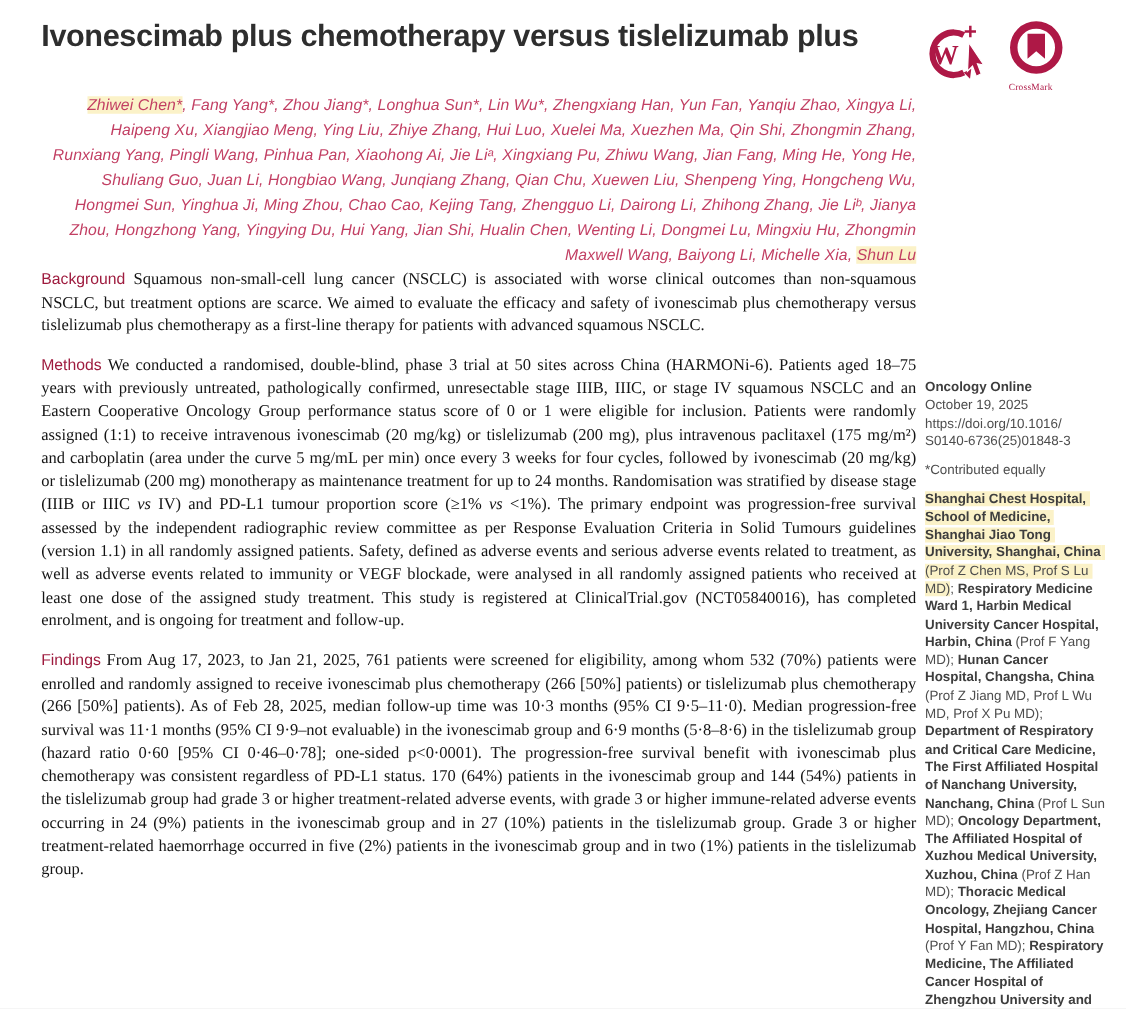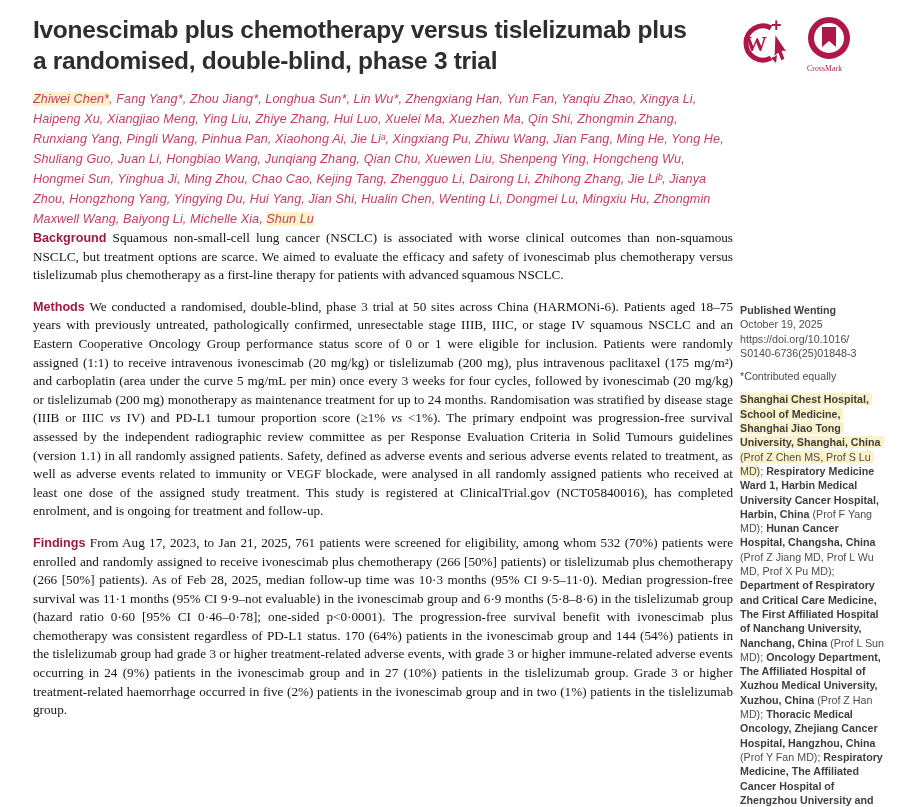--- a/index.html
+++ b/index.html
@@ -6,34 +6,34 @@
   .page{
     position:relative;width:901px;height:807px;background:#ffffff;
     overflow:hidden;font-family:"Liberation Sans",sans-serif;
   }
   .main-col{position:absolute;left:33px;top:14px;width:700px;}
   .article-title{
     margin:0;font-family:"Liberation Sans",sans-serif;font-weight:700;
     font-size:24.5px;line-height:31px;color:#2e2e2e;letter-spacing:-0.3px;
   }
   .authors{
-    margin-top:13px;font-size:12.6px;line-height:20px;font-style:italic;
-    color:#c23f63;letter-spacing:0.1px;
+    margin-top:29px;font-size:12.6px;line-height:20px;font-style:italic;
+    color:#c23f63;letter-spacing:0.1px;text-align:right;
   }
   .summary-heading{
     margin:14px 0 2px 0;font-size:15.5px;font-weight:700;color:#9e1b3e;
     font-family:"Liberation Sans",sans-serif;
   }
   .para{
     margin:0 0 13px 0;font-family:"Liberation Serif",serif;
     font-size:13.2px;line-height:18.6px;color:#141414;
     text-align:justify;
   }
   .para .lbl{
-    font-family:"Liberation Sans",sans-serif;font-weight:700;color:#9e1b3e;
+    font-family:"Liberation Sans",sans-serif;font-weight:400;color:#9e1b3e;
     font-size:12.6px;
   }
   .side-col{
     position:absolute;left:740px;top:303px;width:145px;
     font-size:10.7px;line-height:14.3px;color:#4d4d4d;
   }
   .side-block{margin-bottom:9px;}
   .side-col .b,.b{font-weight:700;color:#3e3e3e;}
   .hl{background:#fbf2c8;}
   .i{font-style:italic;}
@@ -48,34 +48,33 @@
   .seg{white-space:pre-wrap;}
 </style>
 </head>
 <body>
 
 <div class="page">
 
   <div class="main-col">
     <h1 class="article-title">
       <div>Ivonescimab plus chemotherapy versus tislelizumab plus</div>
-      <div>a randomised, double-blind, phase 3 trial</div>
     </h1>
 
     <div class="authors"><span class="seg hl">Zhiwei Chen*</span><span class="seg">, Fang Yang*, Zhou Jiang*, Longhua Sun*, Lin Wu*, Zhengxiang Han, Yun Fan, Yanqiu Zhao, Xingya Li, Haipeng Xu, Xiangjiao Meng, Ying Liu, Zhiye Zhang, Hui Luo, Xuelei Ma, Xuezhen Ma, Qin Shi, Zhongmin Zhang, Runxiang Yang, Pingli Wang, Pinhua Pan, Xiaohong Ai, Jie Liᵃ, Xingxiang Pu, Zhiwu Wang, Jian Fang, Ming He, Yong He, Shuliang Guo, Juan Li, Hongbiao Wang, Junqiang Zhang, Qian Chu, Xuewen Liu, Shenpeng Ying, Hongcheng Wu, Hongmei Sun, Yinghua Ji, Ming Zhou, Chao Cao, Kejing Tang, Zhengguo Li, Dairong Li, Zhihong Zhang, Jie Liᵇ, Jianya Zhou, Hongzhong Yang, Yingying Du, Hui Yang, Jian Shi, Hualin Chen, Wenting Li, Dongmei Lu, Mingxiu Hu, Zhongmin Maxwell Wang, Baiyong Li, Michelle Xia, </span><span class="seg hl">Shun Lu</span></div>
 
 
     <p class="para"><span class="seg lbl">Background</span><span class="seg"> Squamous non-small-cell lung cancer (NSCLC) is associated with worse clinical outcomes than non-squamous NSCLC, but treatment options are scarce. We aimed to evaluate the efficacy and safety of ivonescimab plus chemotherapy versus tislelizumab plus chemotherapy as a first-line therapy for patients with advanced squamous NSCLC.</span></p>
     <p class="para"><span class="seg lbl">Methods</span><span class="seg"> We conducted a randomised, double-blind, phase 3 trial at 50 sites across China (HARMONi-6). Patients aged 18–75 years with previously untreated, pathologically confirmed, unresectable stage IIIB, IIIC, or stage IV squamous NSCLC and an Eastern Cooperative Oncology Group performance status score of 0 or 1 were eligible for inclusion. Patients were randomly assigned (1:1) to receive intravenous ivonescimab (20 mg/kg) or tislelizumab (200 mg), plus intravenous paclitaxel (175 mg/m²) and carboplatin (area under the curve 5 mg/mL per min) once every 3 weeks for four cycles, followed by ivonescimab (20 mg/kg) or tislelizumab (200 mg) monotherapy as maintenance treatment for up to 24 months. Randomisation was stratified by disease stage (IIIB or IIIC </span><span class="seg i">vs</span><span class="seg"> IV) and PD-L1 tumour proportion score (≥1% </span><span class="seg i">vs</span><span class="seg"> &lt;1%). The primary endpoint was progression-free survival assessed by the independent radiographic review committee as per Response Evaluation Criteria in Solid Tumours guidelines (version 1.1) in all randomly assigned patients. Safety, defined as adverse events and serious adverse events related to treatment, as well as adverse events related to immunity or VEGF blockade, were analysed in all randomly assigned patients who received at least one dose of the assigned study treatment. This study is registered at ClinicalTrial.gov (NCT05840016), has completed enrolment, and is ongoing for treatment and follow-up.</span></p>
     <p class="para"><span class="seg lbl">Findings</span><span class="seg"> From Aug 17, 2023, to Jan 21, 2025, 761 patients were screened for eligibility, among whom 532 (70%) patients were enrolled and randomly assigned to receive ivonescimab plus chemotherapy (266 [50%] patients) or tislelizumab plus chemotherapy (266 [50%] patients). As of Feb 28, 2025, median follow-up time was 10·3 months (95% CI 9·5–11·0). Median progression-free survival was 11·1 months (95% CI 9·9–not evaluable) in the ivonescimab group and 6·9 months (5·8–8·6) in the tislelizumab group (hazard ratio 0·60 [95% CI 0·46–0·78]; one-sided p&lt;0·0001). The progression-free survival benefit with ivonescimab plus chemotherapy was consistent regardless of PD-L1 status. 170 (64%) patients in the ivonescimab group and 144 (54%) patients in the tislelizumab group had grade 3 or higher treatment-related adverse events, with grade 3 or higher immune-related adverse events occurring in 24 (9%) patients in the ivonescimab group and in 27 (10%) patients in the tislelizumab group. Grade 3 or higher treatment-related haemorrhage occurred in five (2%) patients in the ivonescimab group and in two (1%) patients in the tislelizumab group.</span></p>
   </div>
 
   <div class="side-col">
     <div class="side-block">
-      <span class="b">Published Wenting</span><br>
+      <span class="b">Oncology Online</span><br>
       <span>October 19, 2025</span>
       <span class="doi">https://doi.org/10.1016/</span>
       <span class="doi">S0140-6736(25)01848-3</span>
     </div>
     <div class="side-block">*Contributed equally</div>
     <div class="side-block"><span class="seg b hl">Shanghai Chest Hospital, School of Medicine, Shanghai Jiao Tong University, Shanghai, China</span><span class="seg hl"> (Prof Z Chen MS, Prof S Lu MD)</span><span class="seg">; </span><span class="seg b">Respiratory Medicine Ward 1, Harbin Medical University Cancer Hospital, Harbin, China</span><span class="seg"> (Prof F Yang MD); </span><span class="seg b">Hunan Cancer Hospital, Changsha, China</span><span class="seg"> (Prof Z Jiang MD, Prof L Wu MD, Prof X Pu MD); </span><span class="seg b">Department of Respiratory and Critical Care Medicine, The First Affiliated Hospital of Nanchang University, Nanchang, China</span><span class="seg"> (Prof L Sun MD); </span><span class="seg b">Oncology Department, The Affiliated Hospital of Xuzhou Medical University, Xuzhou, China</span><span class="seg"> (Prof Z Han MD); </span><span class="seg b">Thoracic Medical Oncology, Zhejiang Cancer Hospital, Hangzhou, China</span><span class="seg"> (Prof Y Fan MD); </span><span class="seg b">Respiratory Medicine, The Affiliated Cancer Hospital of Zhengzhou University and Henan Cancer Hospital, Zhengzhou, China</span></div>
   </div>
 
   <div class="header-icons">
     <svg class="w-icon" width="62" height="52" viewBox="0 0 62 52">

